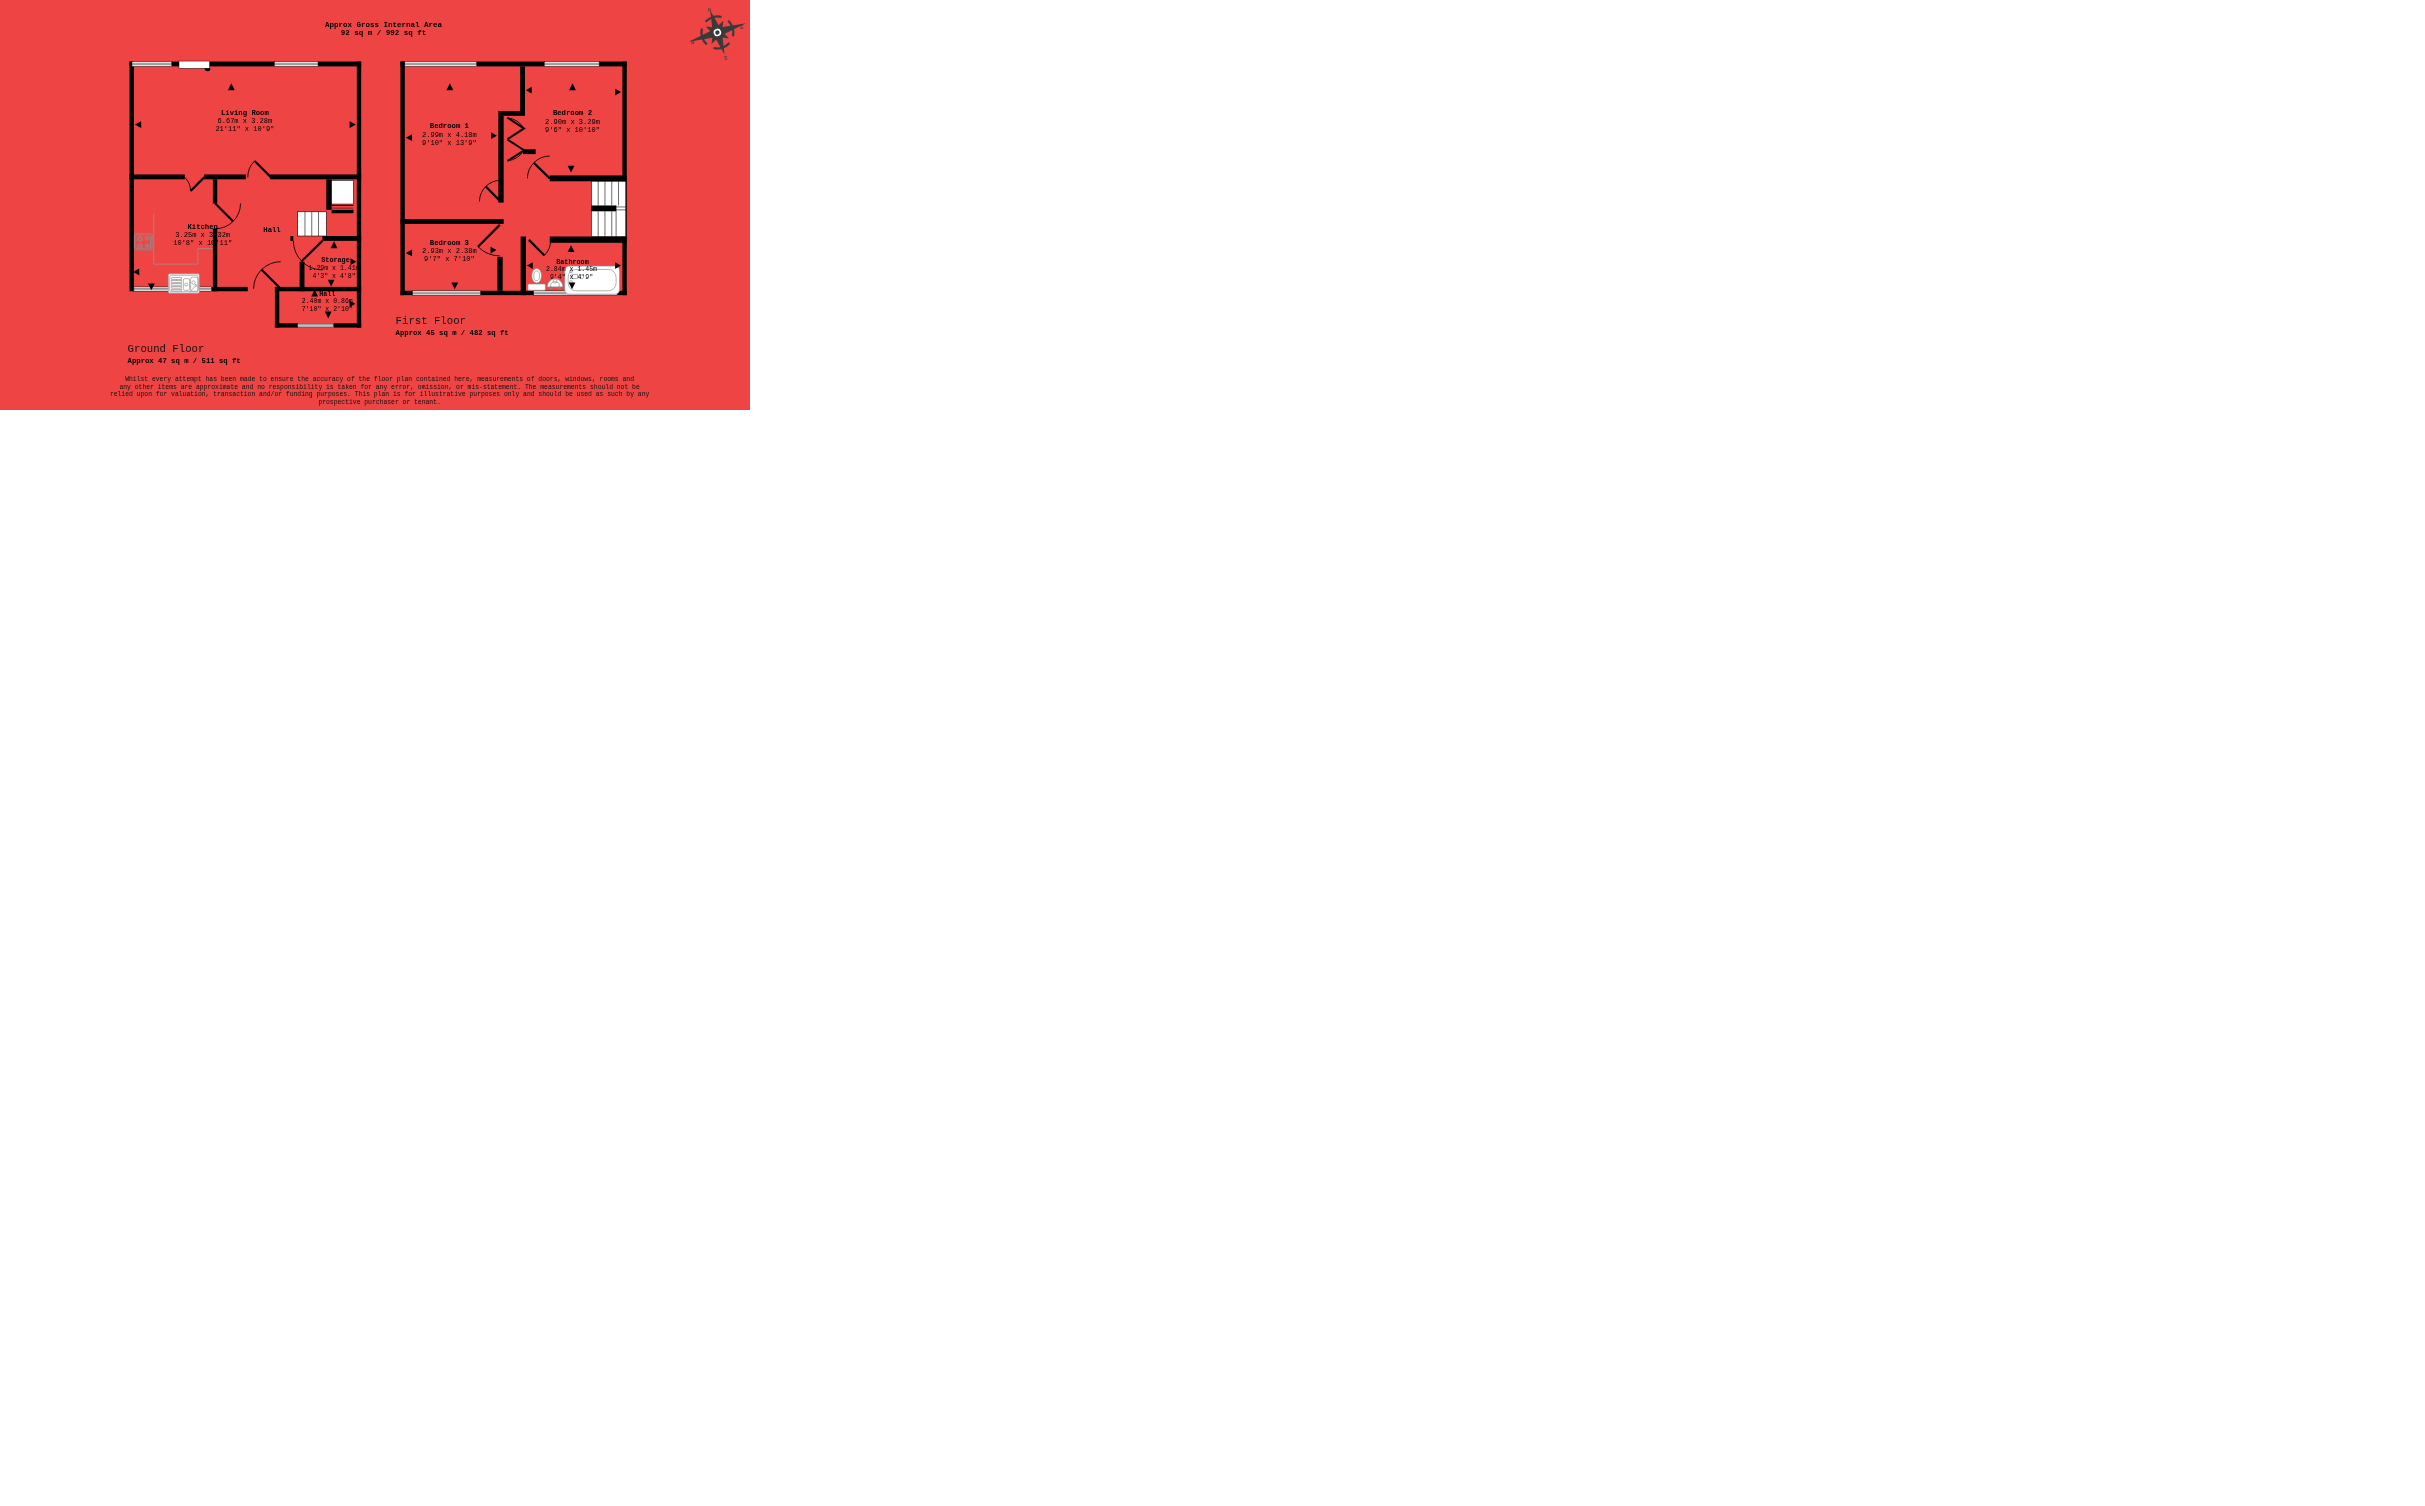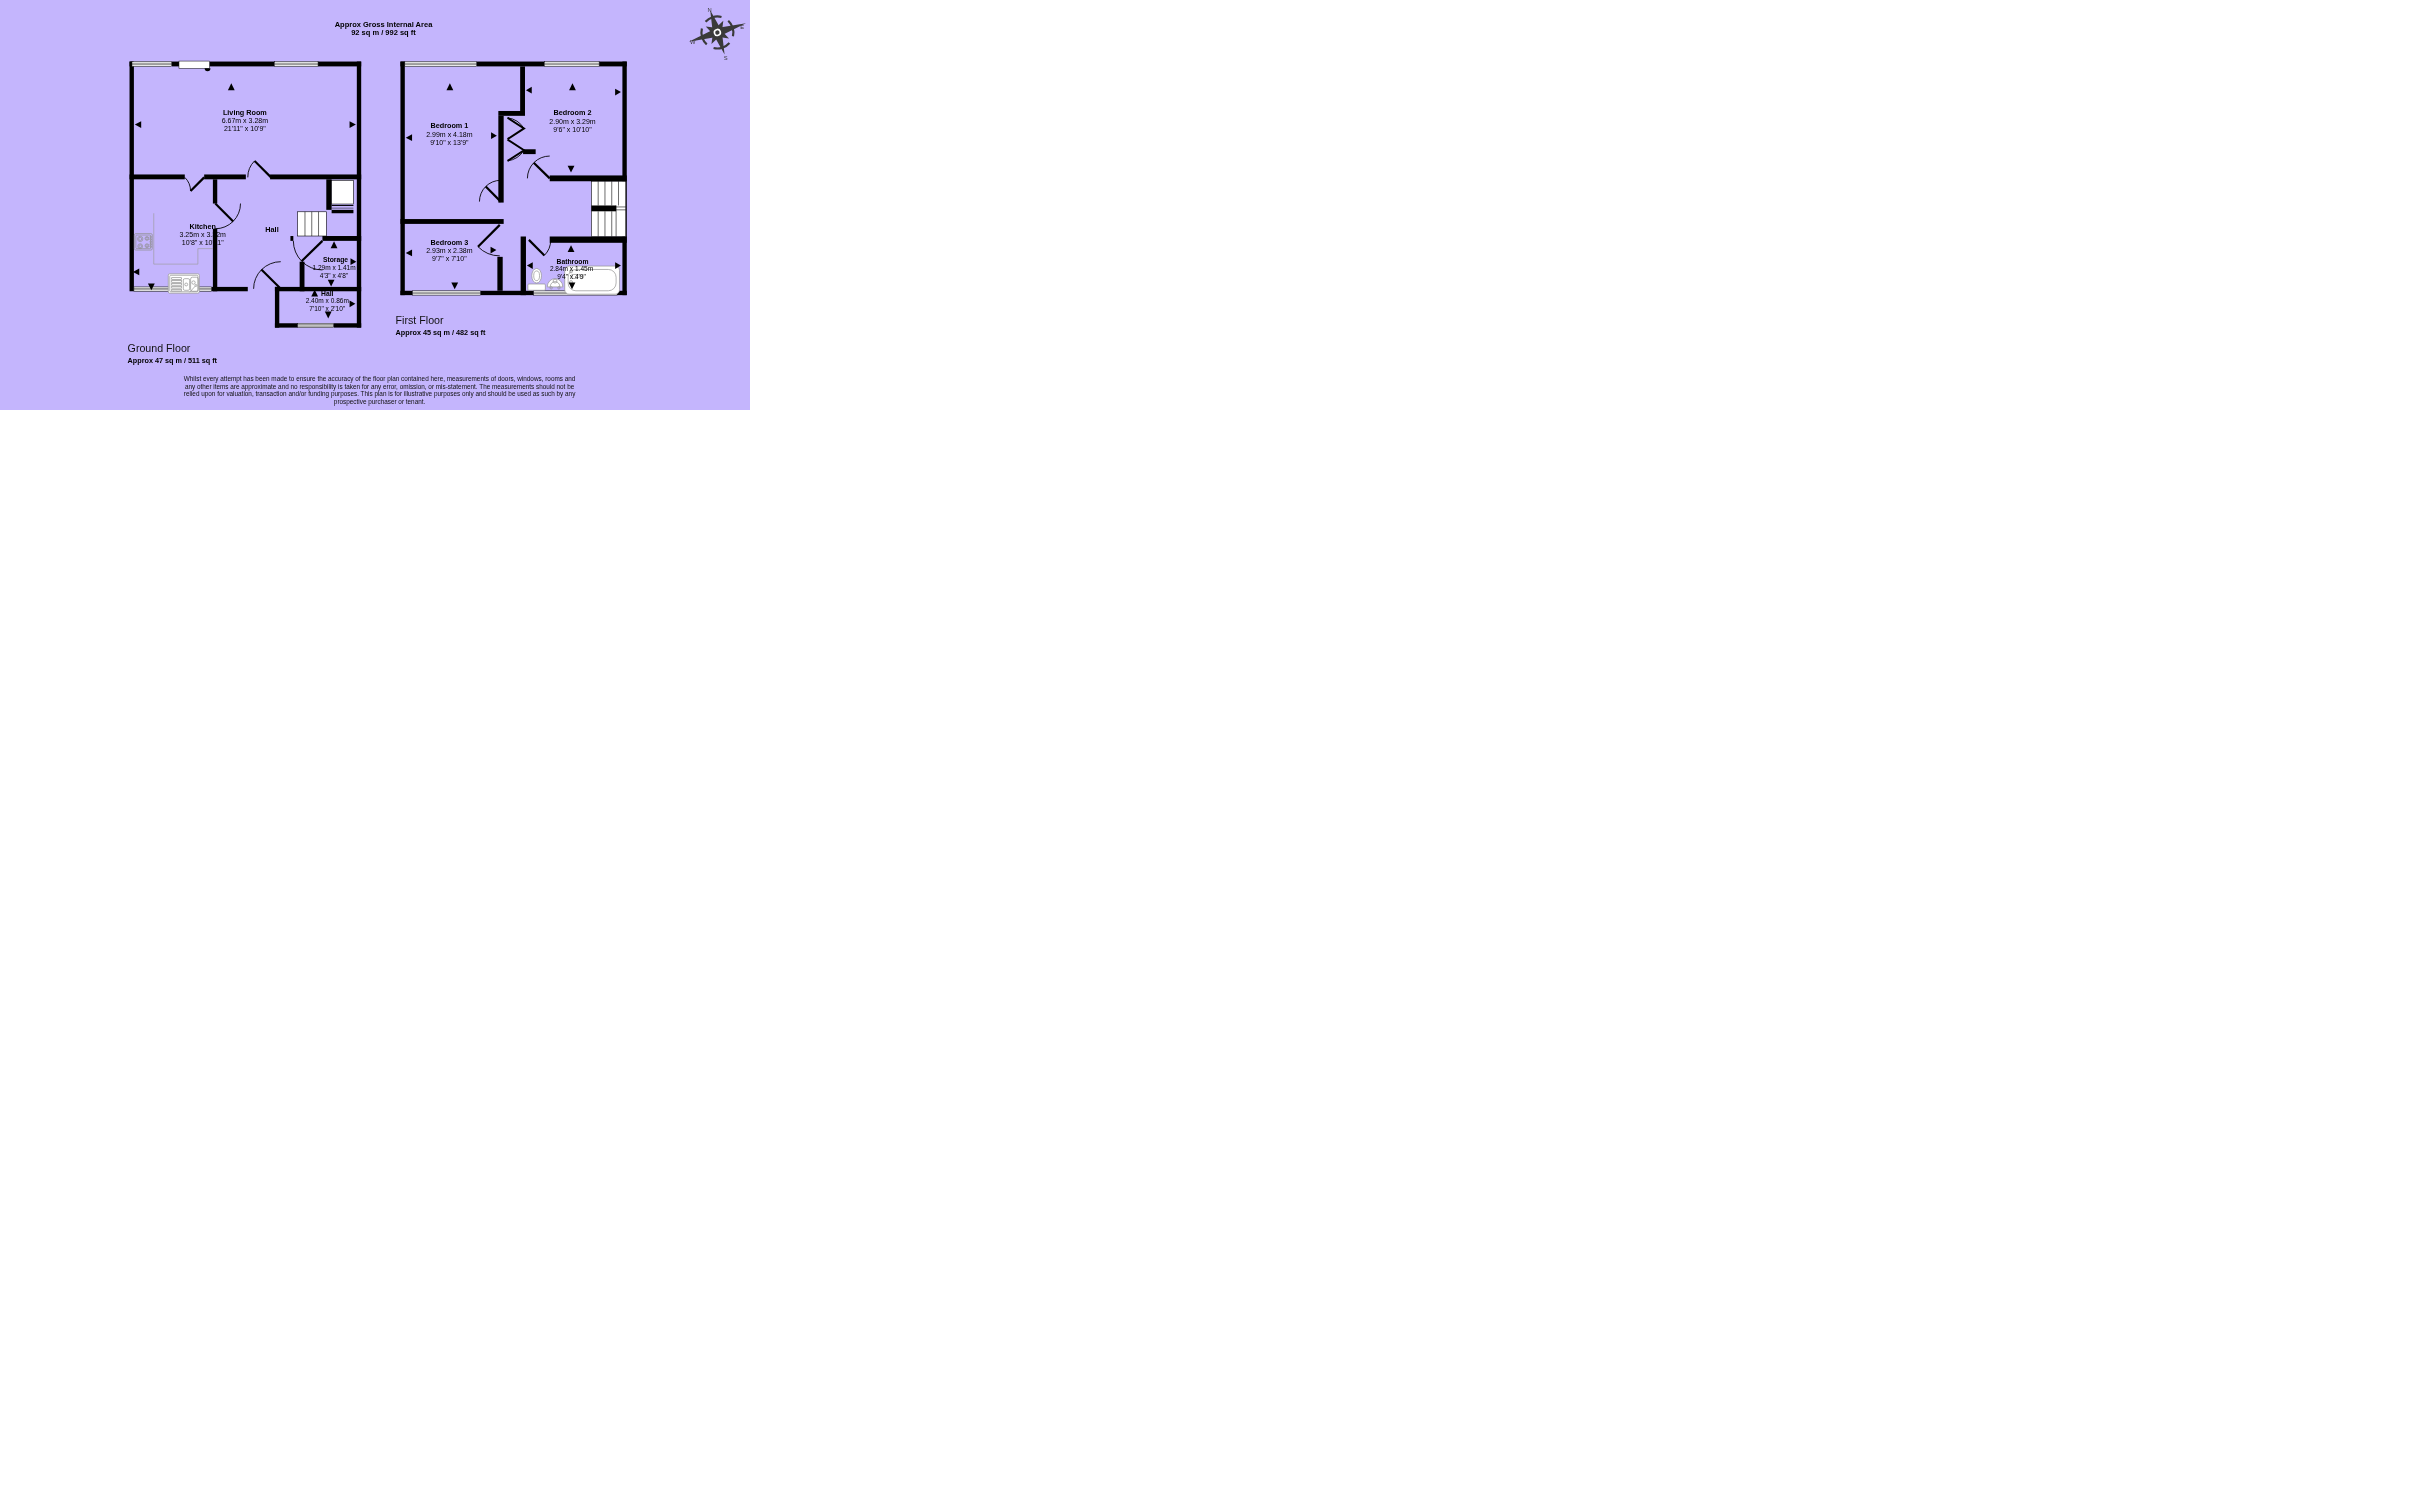--- a/index.html
+++ b/index.html
@@ -1,17 +1,17 @@
 <!DOCTYPE html>
 <html style="font-size:7.8px"><head>
 <meta charset="utf-8">
 <style>
   html,body{margin:0;padding:0;background:#ffffff;}
-  .page{position:relative;width:750px;height:410px;background:#c4b5fd;overflow:hidden;
-        font-family:Liberation Sans, sans-serif;}
+  .page{position:relative;width:750px;height:410px;background:#ef4444;overflow:hidden;
+        font-family:Liberation Mono, monospace;}
   svg{position:absolute;left:0;top:0;}
   .wall{fill:#000;}
   .winbox{fill:#fff;stroke:#000;stroke-width:1;}
   .winline{stroke:#000;stroke-width:1;}
   .thin{fill:#fff;stroke:#000;stroke-width:1.2;}
   .tread{stroke:#000;stroke-width:1.2;}
   .arc{fill:none;stroke:#000;stroke-width:1.8;}
   .leaf{stroke:#000;stroke-width:4.5;stroke-linecap:butt;}
   .arrow{fill:#000;}
   .fixture{fill:none;stroke:#8f8f8f;stroke-width:1.4;}

